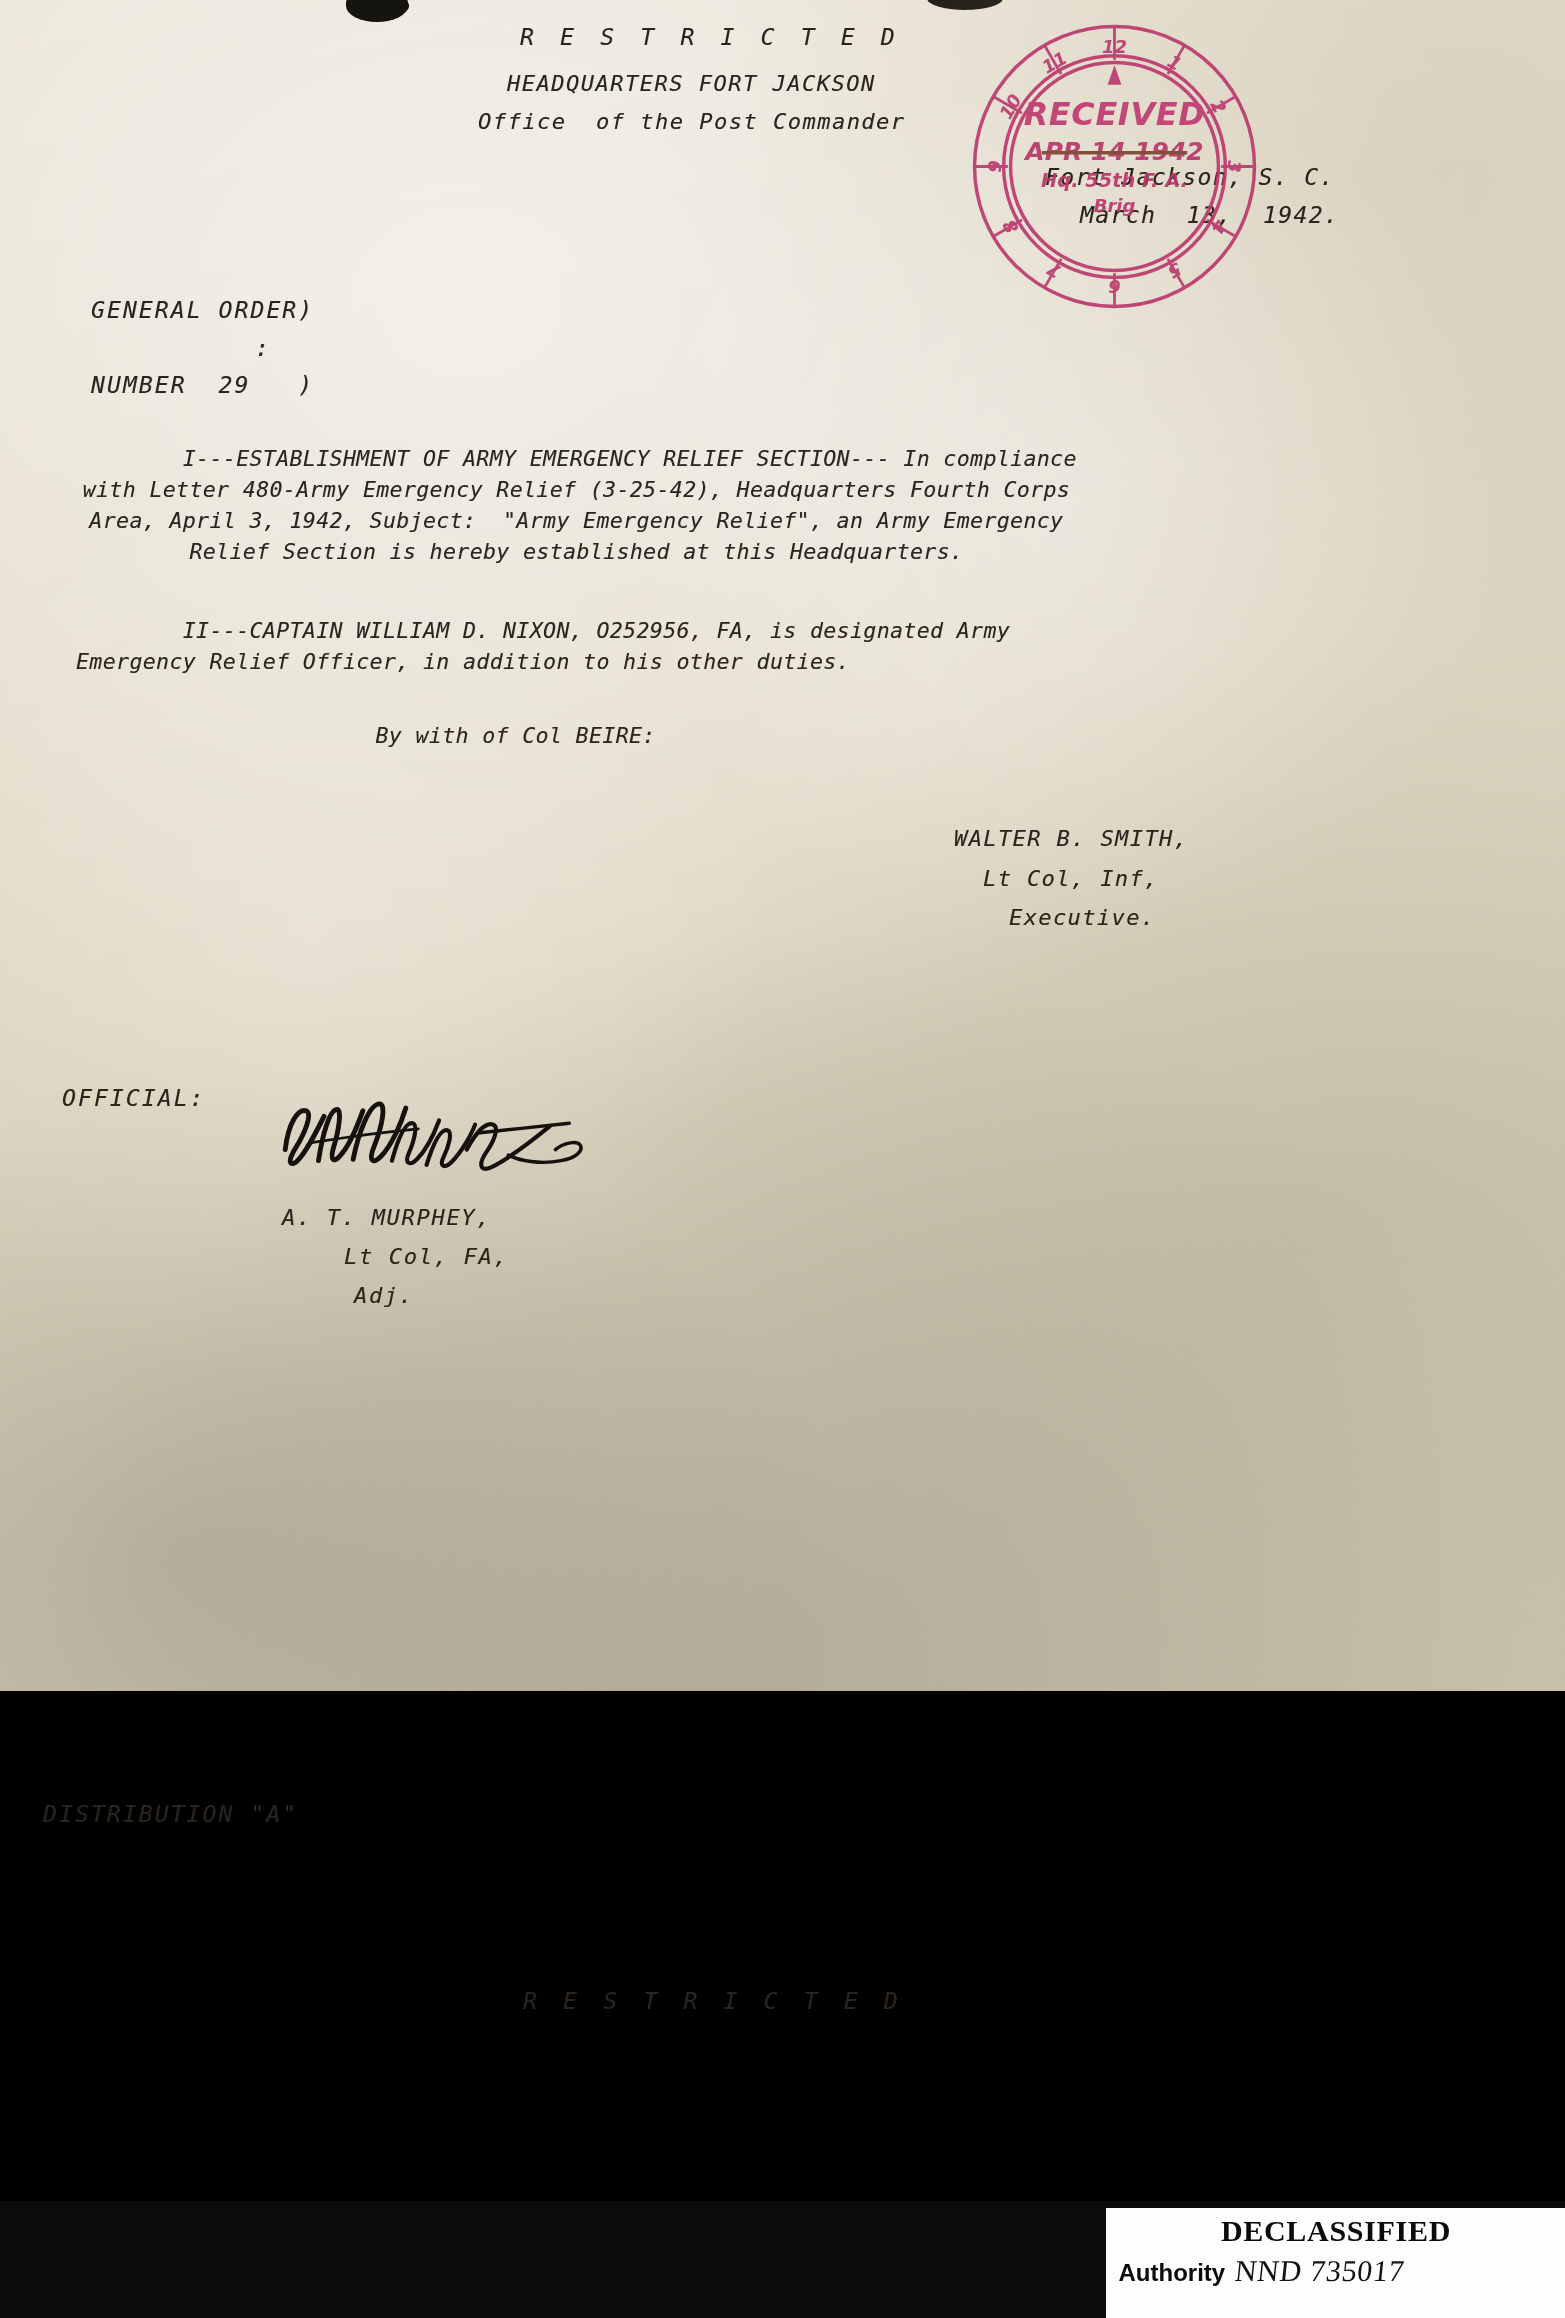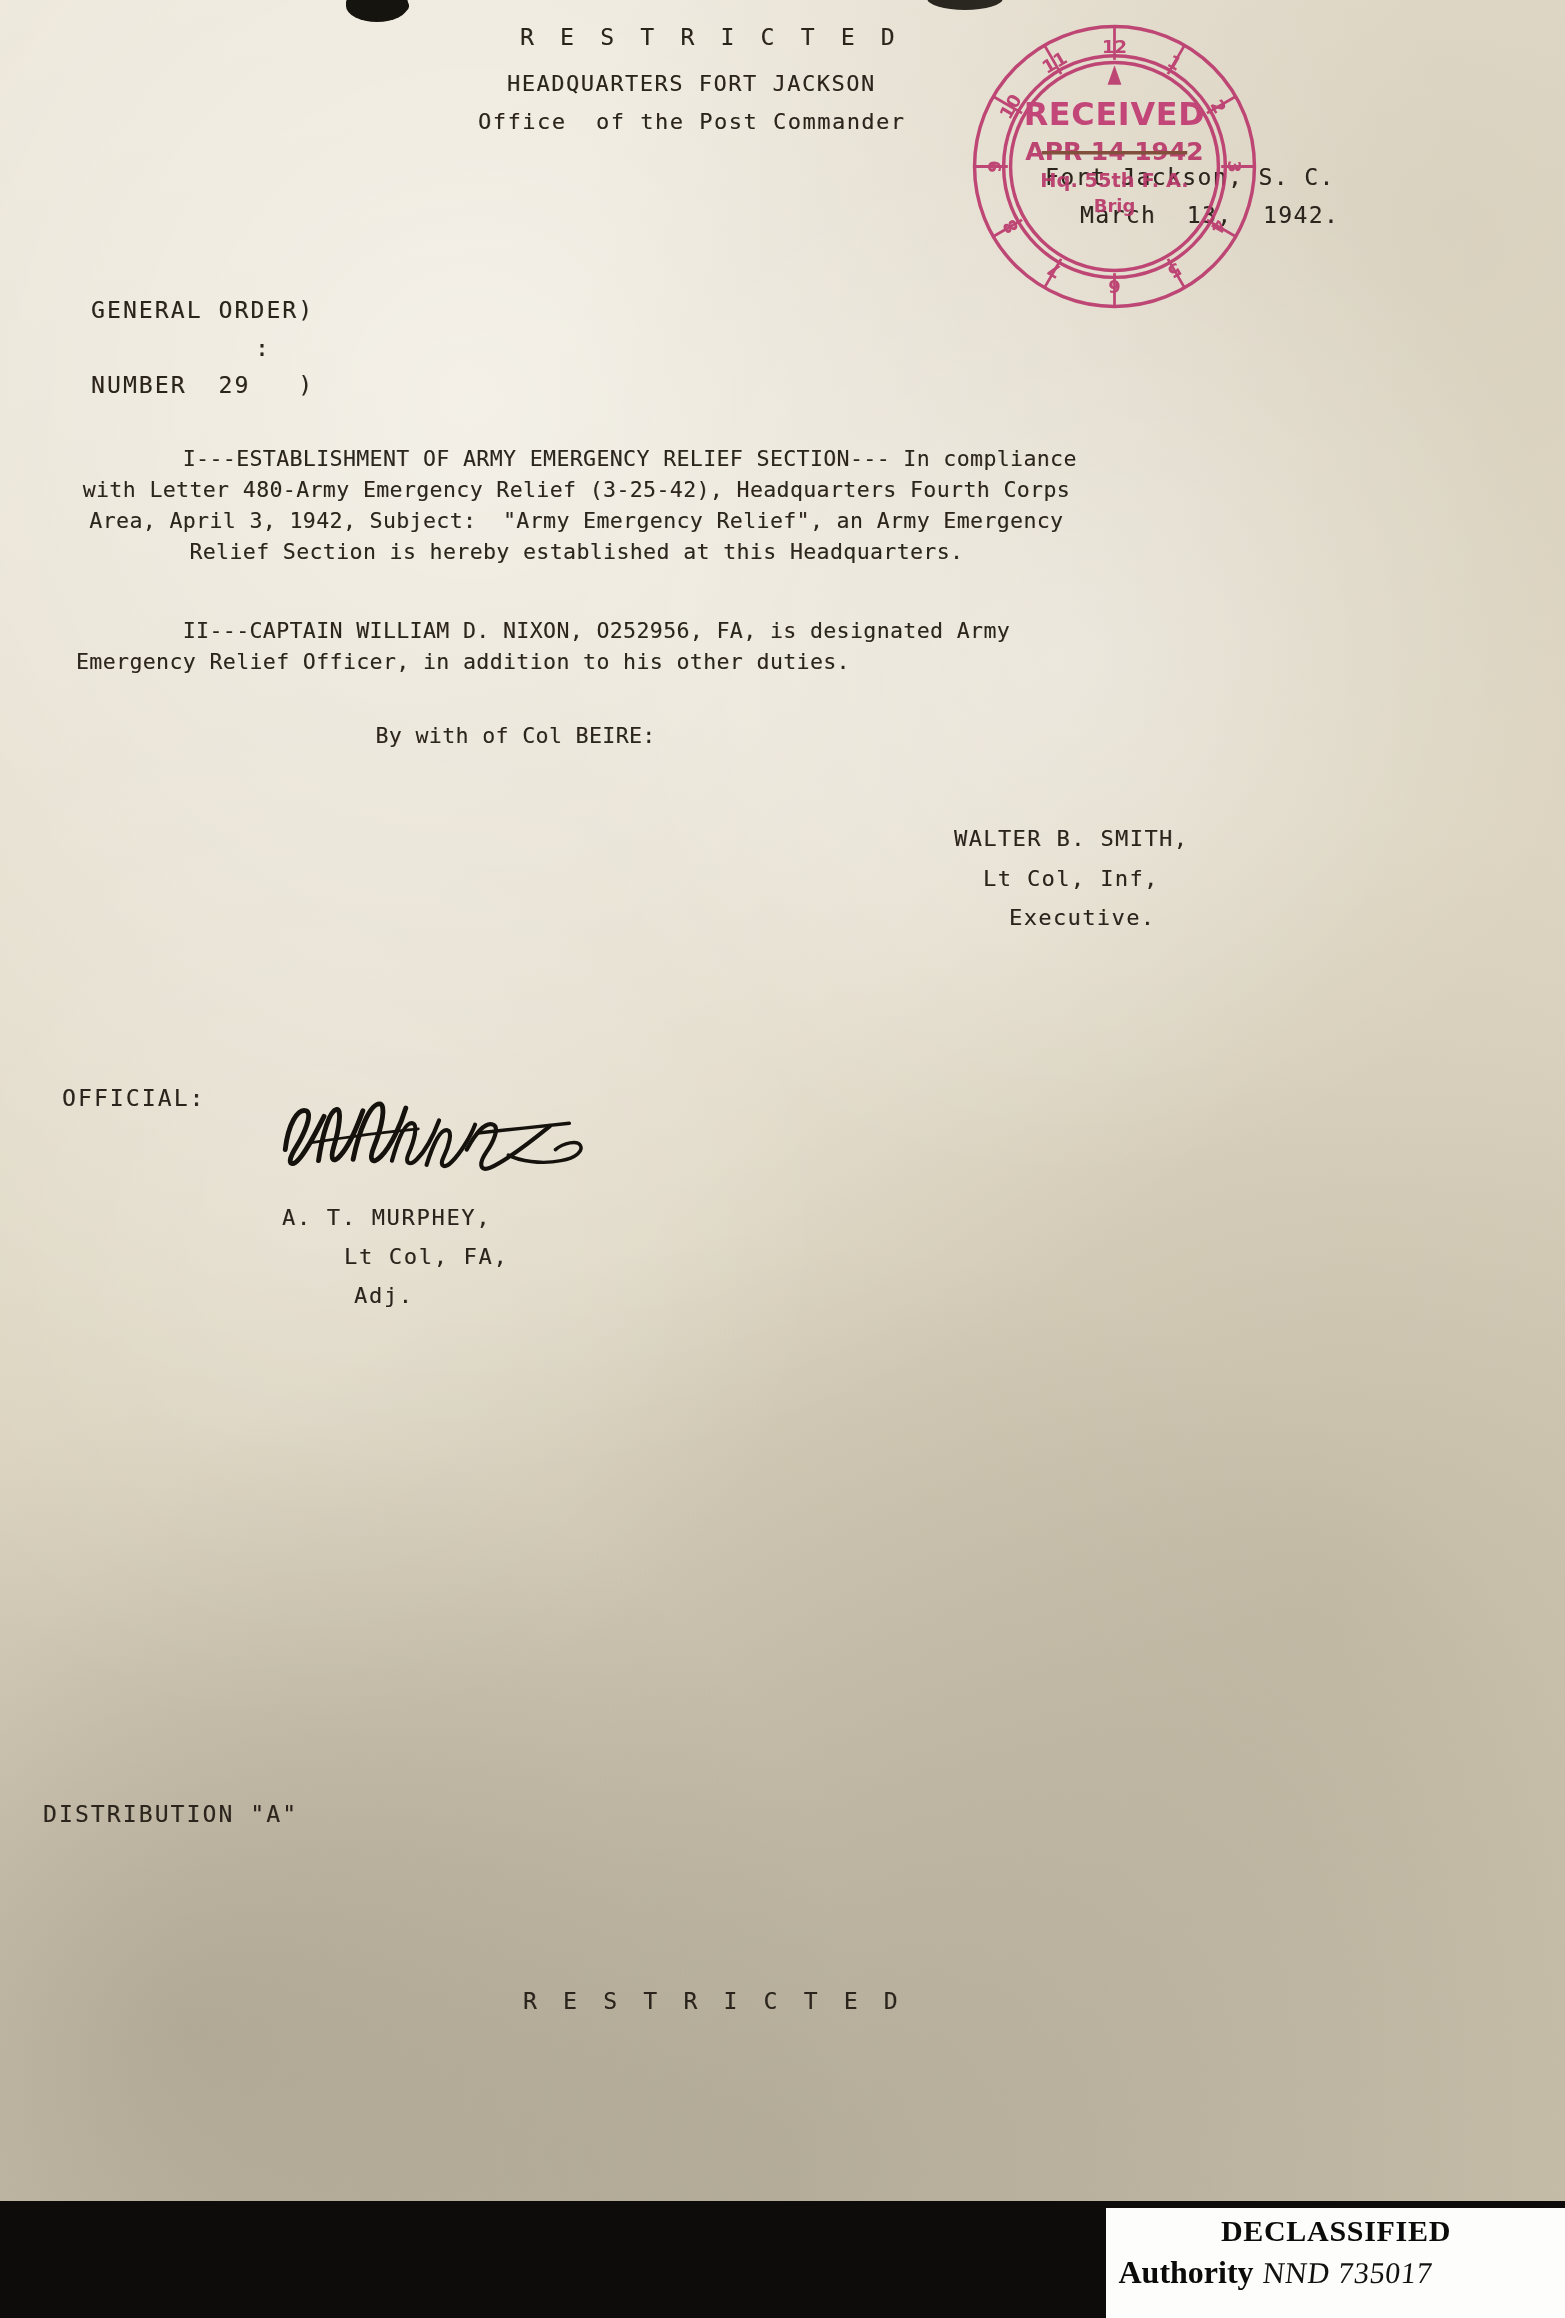--- a/index.html
+++ b/index.html
@@ -14,27 +14,28 @@
     overflow: hidden;
     font-family: "DejaVu Sans Mono", monospace;
   }
 
   
   #paper {
     position: absolute;
     left: 0;
     top: 0;
     width: 1566px;
-    height: 2201px;
+    height: 1691px;
     background:
       radial-gradient(ellipse 120% 90% at 30% 18%, rgba(255,255,255,0.55) 0%, rgba(255,255,255,0.0) 55%),
       radial-gradient(ellipse 70% 50% at 85% 72%, rgba(150,140,120,0.25) 0%, rgba(150,140,120,0.0) 70%),
       radial-gradient(ellipse 60% 40% at 12% 92%, rgba(120,112,96,0.28) 0%, rgba(120,112,96,0.0) 70%),
       linear-gradient(170deg, #e9e2d2 0%, #e4ddcb 25%, #ded6c2 52%, #d3cbb6 75%, #c9c1ac 100%);
     box-sizing: border-box;
+    font-style: italic;
   }
   
   #paper::after {
     content: "";
     position: absolute;
     left: 0; top: 0; right: 0; bottom: 0;
     background:
       radial-gradient(circle at 68% 30%, rgba(255,255,255,0.30) 0%, rgba(255,255,255,0) 28%),
       radial-gradient(circle at 20% 55%, rgba(255,255,255,0.20) 0%, rgba(255,255,255,0) 30%),
       radial-gradient(circle at 92% 10%, rgba(190,180,160,0.30) 0%, rgba(190,180,160,0) 35%),
@@ -122,23 +123,23 @@
     line-height: 1.05;
   }
   #declassified .dec-auth-row {
     margin-top: 7px;
     padding-left: 12.5px;
     display: flex;
     align-items: baseline;
     gap: 9.7px;
   }
   #declassified .dec-auth-label {
-    font-family: Liberation Serif, serif;
+    font-family: Liberation Sans, sans-serif;
     font-weight: bold;
-    font-size: 32px;
+    font-size: 24px;
     color: #0b0b0b;
   }
   #declassified .dec-auth-value {
     font-family: "Liberation Serif", serif;
     font-size: 30px;
     color: #111;
     letter-spacing: 0.7px;
     transform: skewX(-6deg);
   }
 

